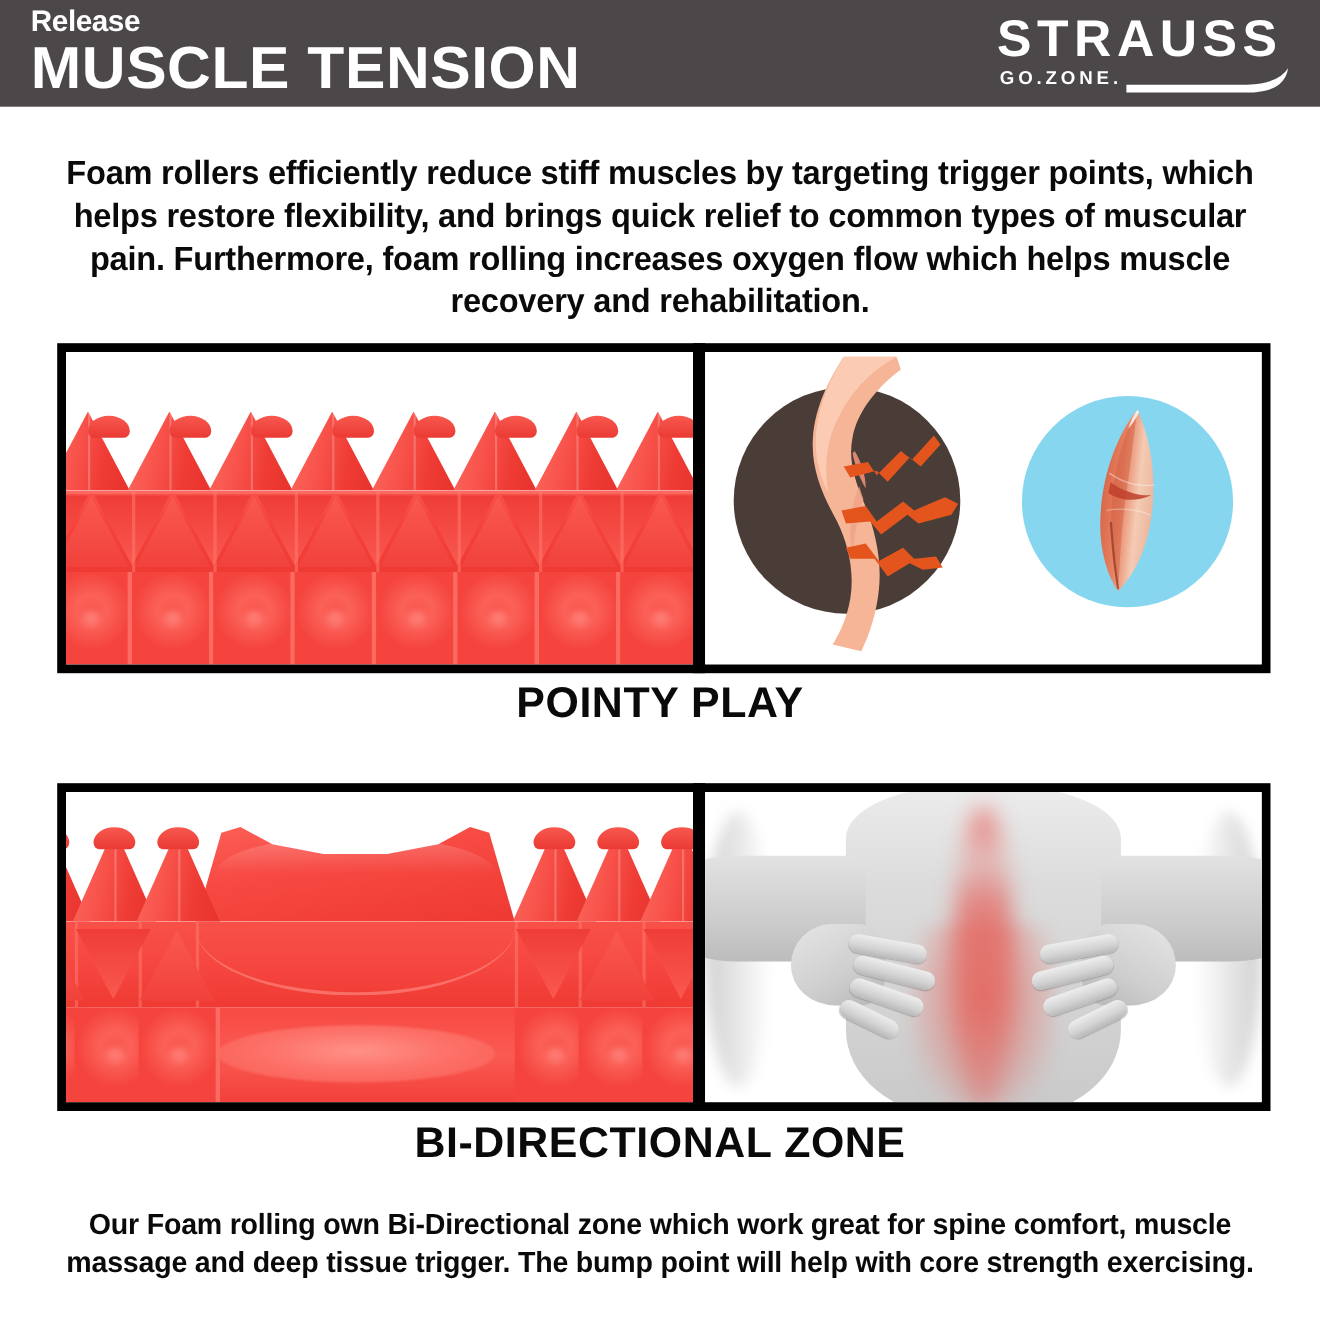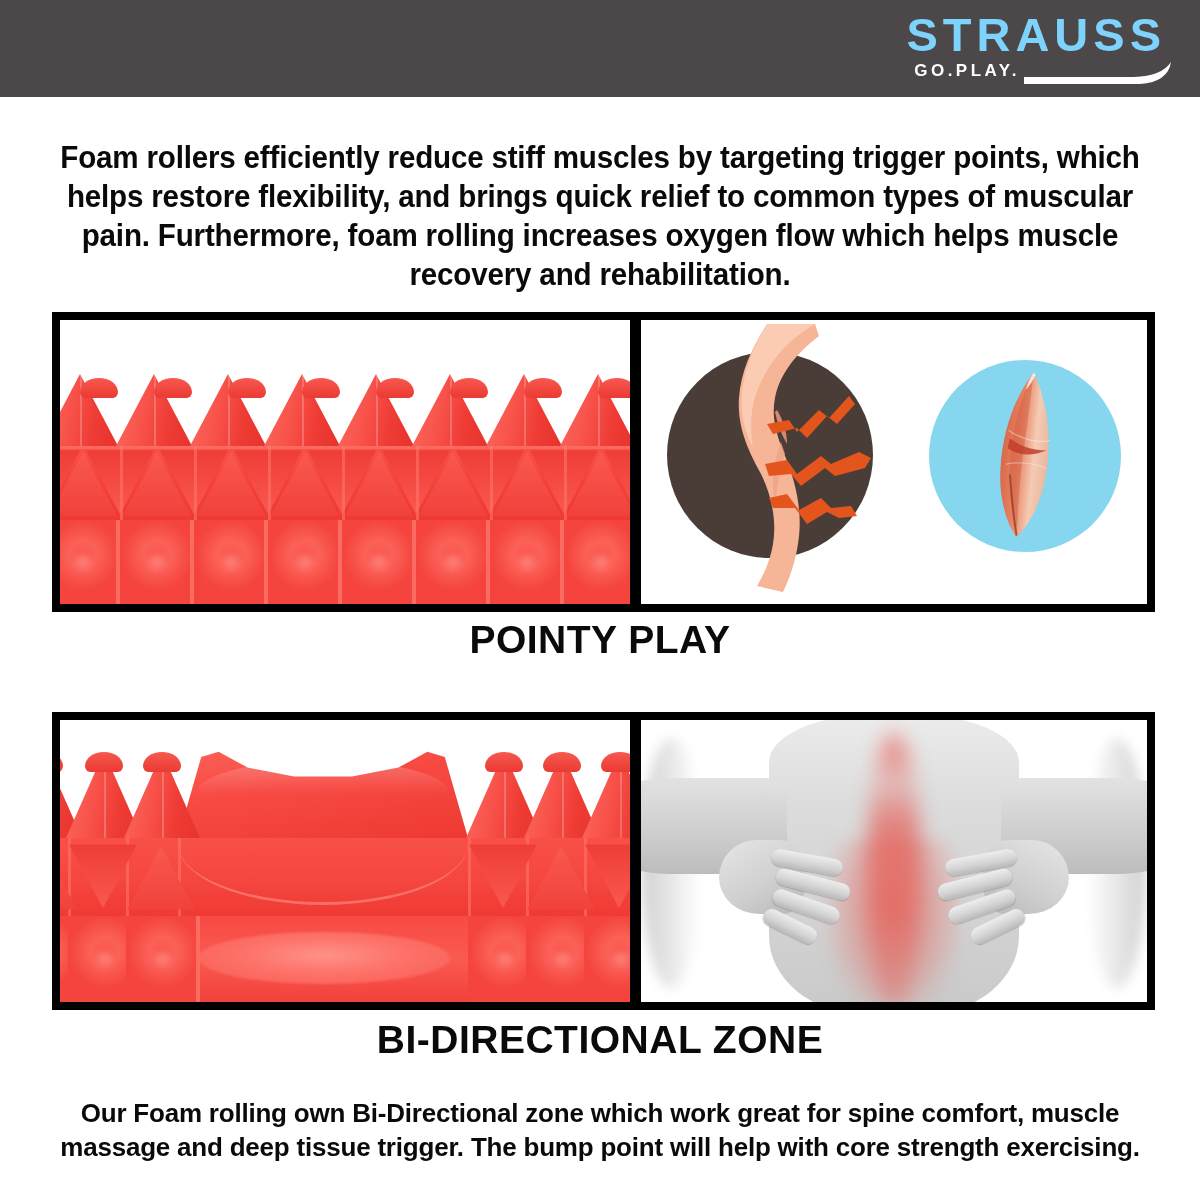--- a/index.html
+++ b/index.html
@@ -55,21 +55,21 @@
     position: absolute;
     right: 28px;
     top: 10px;
     width: 420px;
     height: 78px;
   }
   .brand-name {
     position: absolute;
     right: 6px;
     top: 0px;
-    color: #7dd3fc;
+    color: #ffffff;
     font-family: "Liberation Sans", sans-serif;
     font-weight: bold;
     font-size: 47px;
     letter-spacing: 5px;
     line-height: 50px;
     white-space: nowrap;
   }
   .brand-tagline {
     position: absolute;
     right: 152px;
@@ -453,24 +453,28 @@
     font-size: 26.5px;
     line-height: 34px;
     letter-spacing: -0.2px;
     transform: scaleX(0.98);
   }
 </style>
 </head>
 <body>
 
 <div class="header-bar">
+  <div class="header-title-block">
+    <span class="header-eyebrow">Release</span>
+    <span class="header-main">MUSCLE TENSION</span>
+  </div>
 
   <div class="brand-logo">
     <div class="brand-name">STRAUSS</div>
-    <div class="brand-tagline">GO.PLAY.</div>
+    <div class="brand-tagline">GO.ZONE.</div>
     <svg class="brand-swoosh" viewBox="0 0 150 26" preserveAspectRatio="none">
       <path d="M2 24 L118 24 Q146 22 149 2 Q140 16 112 17 L2 17 Z" fill="#ffffff"></path>
     </svg>
   </div>
 </div>
 
 <div class="intro-paragraph">Foam rollers efficiently reduce stiff muscles by targeting trigger points, which helps restore flexibility, and brings quick relief to common types of muscular pain. Furthermore, foam rolling increases oxygen flow which helps muscle recovery and rehabilitation.</div>
 
 <div class="zone-panel" id="panel-pointy">
 

